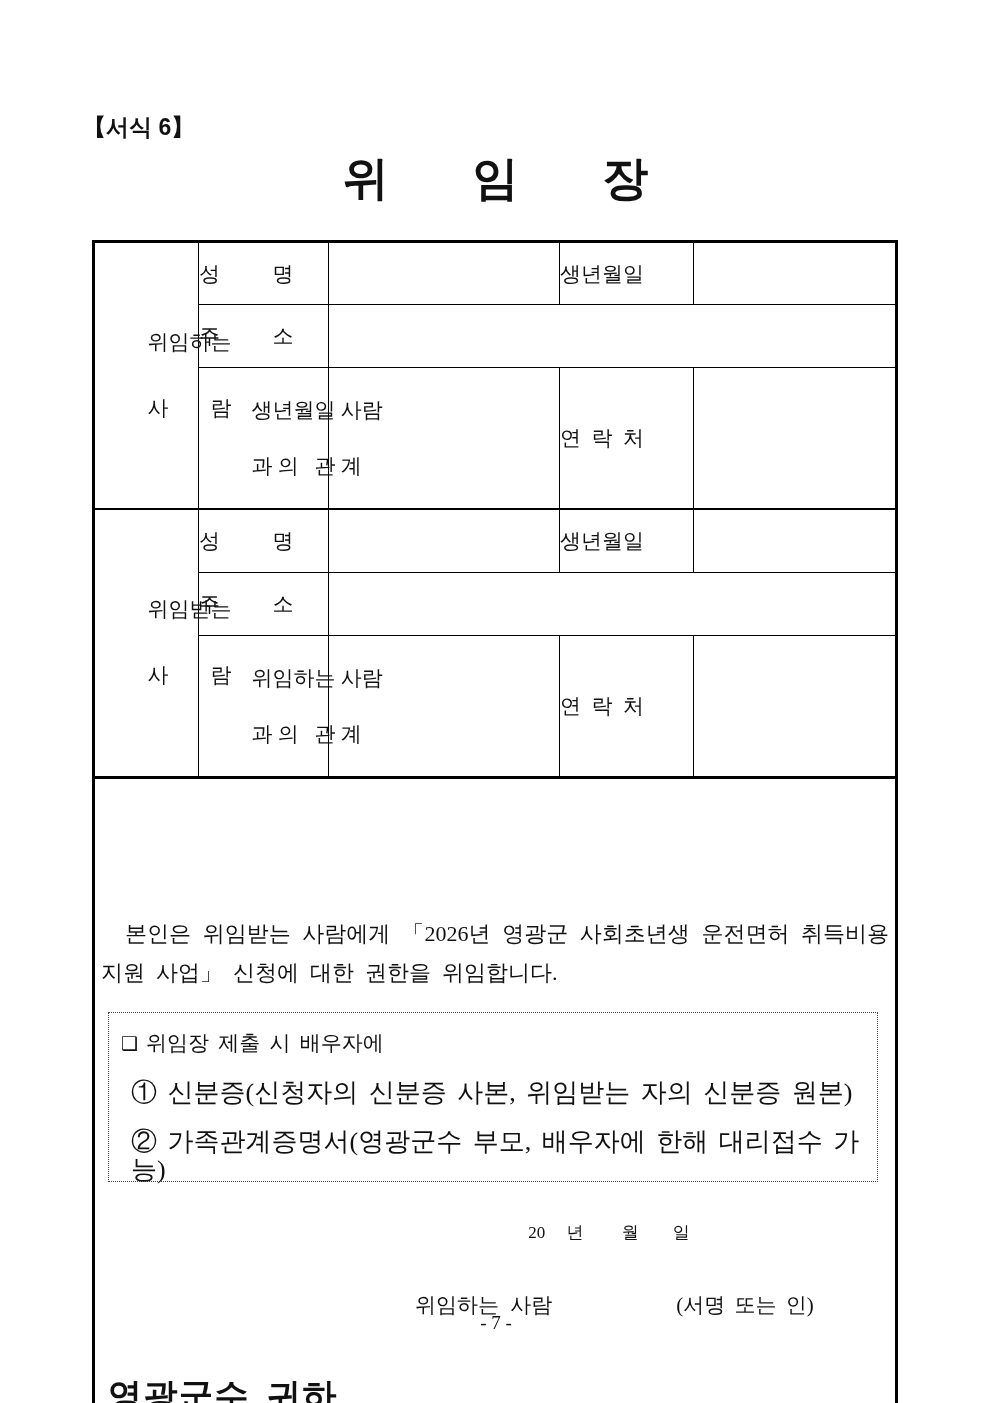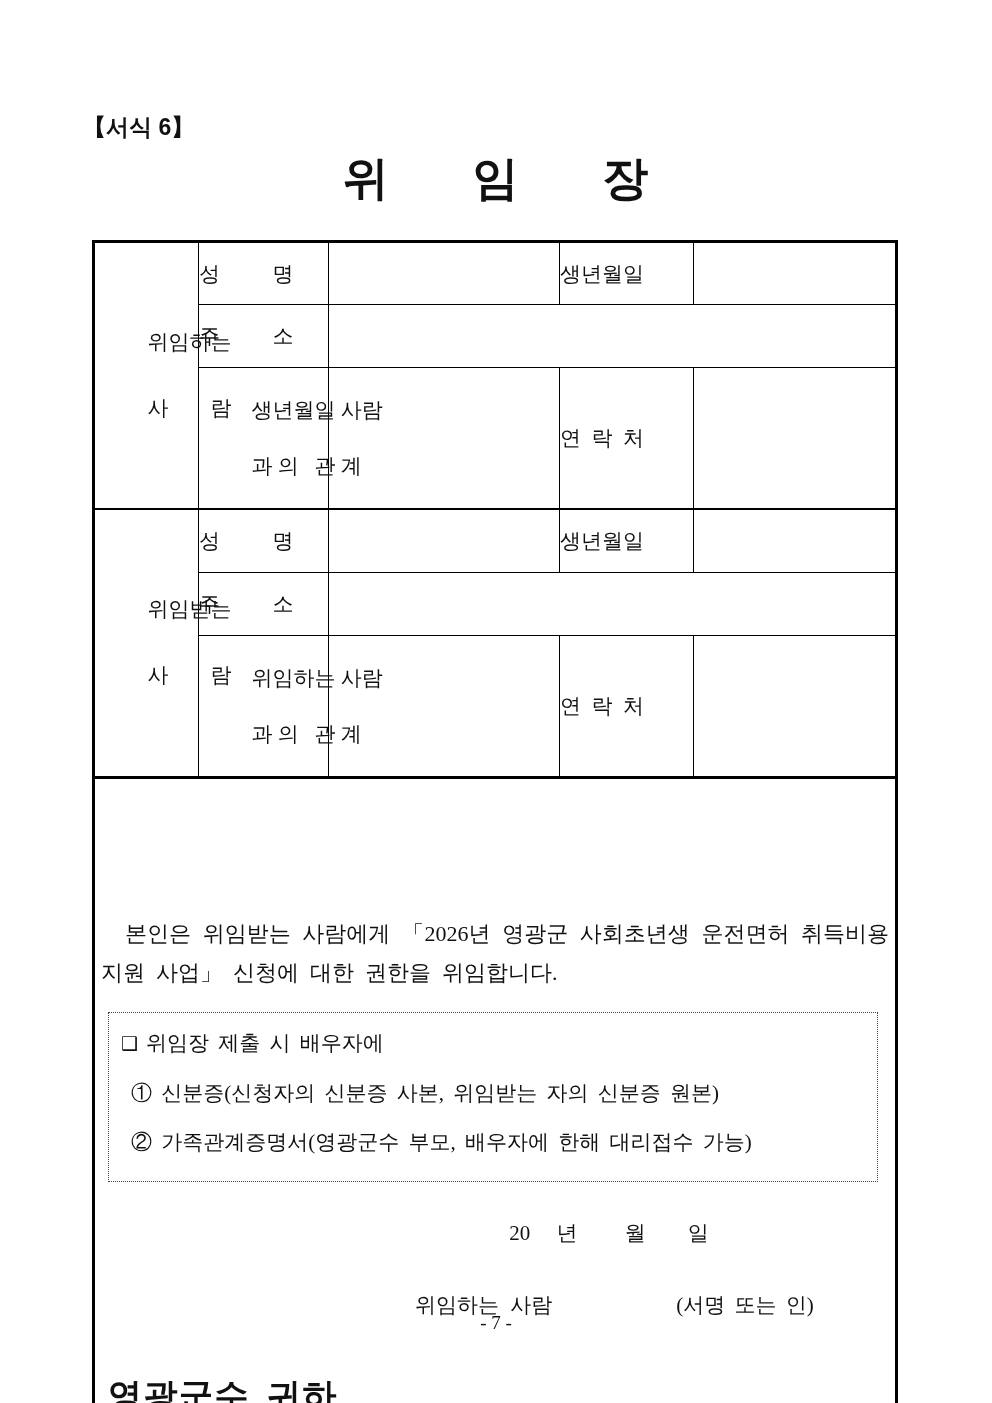--- a/index.html
+++ b/index.html
@@ -104,29 +104,29 @@
     line-height: 28px;
     word-spacing: 4px;
   }
   .attach-heading .cb {
     font-size: 19px;
     margin-right: 8px;
   }
   .attach-item {
     margin-top: 21px;
     padding-left: 10px;
-    font-size: 21px;
+    font-size: 26px;
     line-height: 28px;
     word-spacing: 4px;
   }
   .date-line {
     margin-top: 36px;
     padding-left: 228px;
     text-align: center;
-    font-size: 21px;
+    font-size: 17px;
     line-height: 30px;
     white-space: pre;
   }
   .sign-row {
     margin-top: 42px;
     display: flex;
     padding-left: 320px;
     gap: 124px;
     font-size: 21px;
     line-height: 30px;

